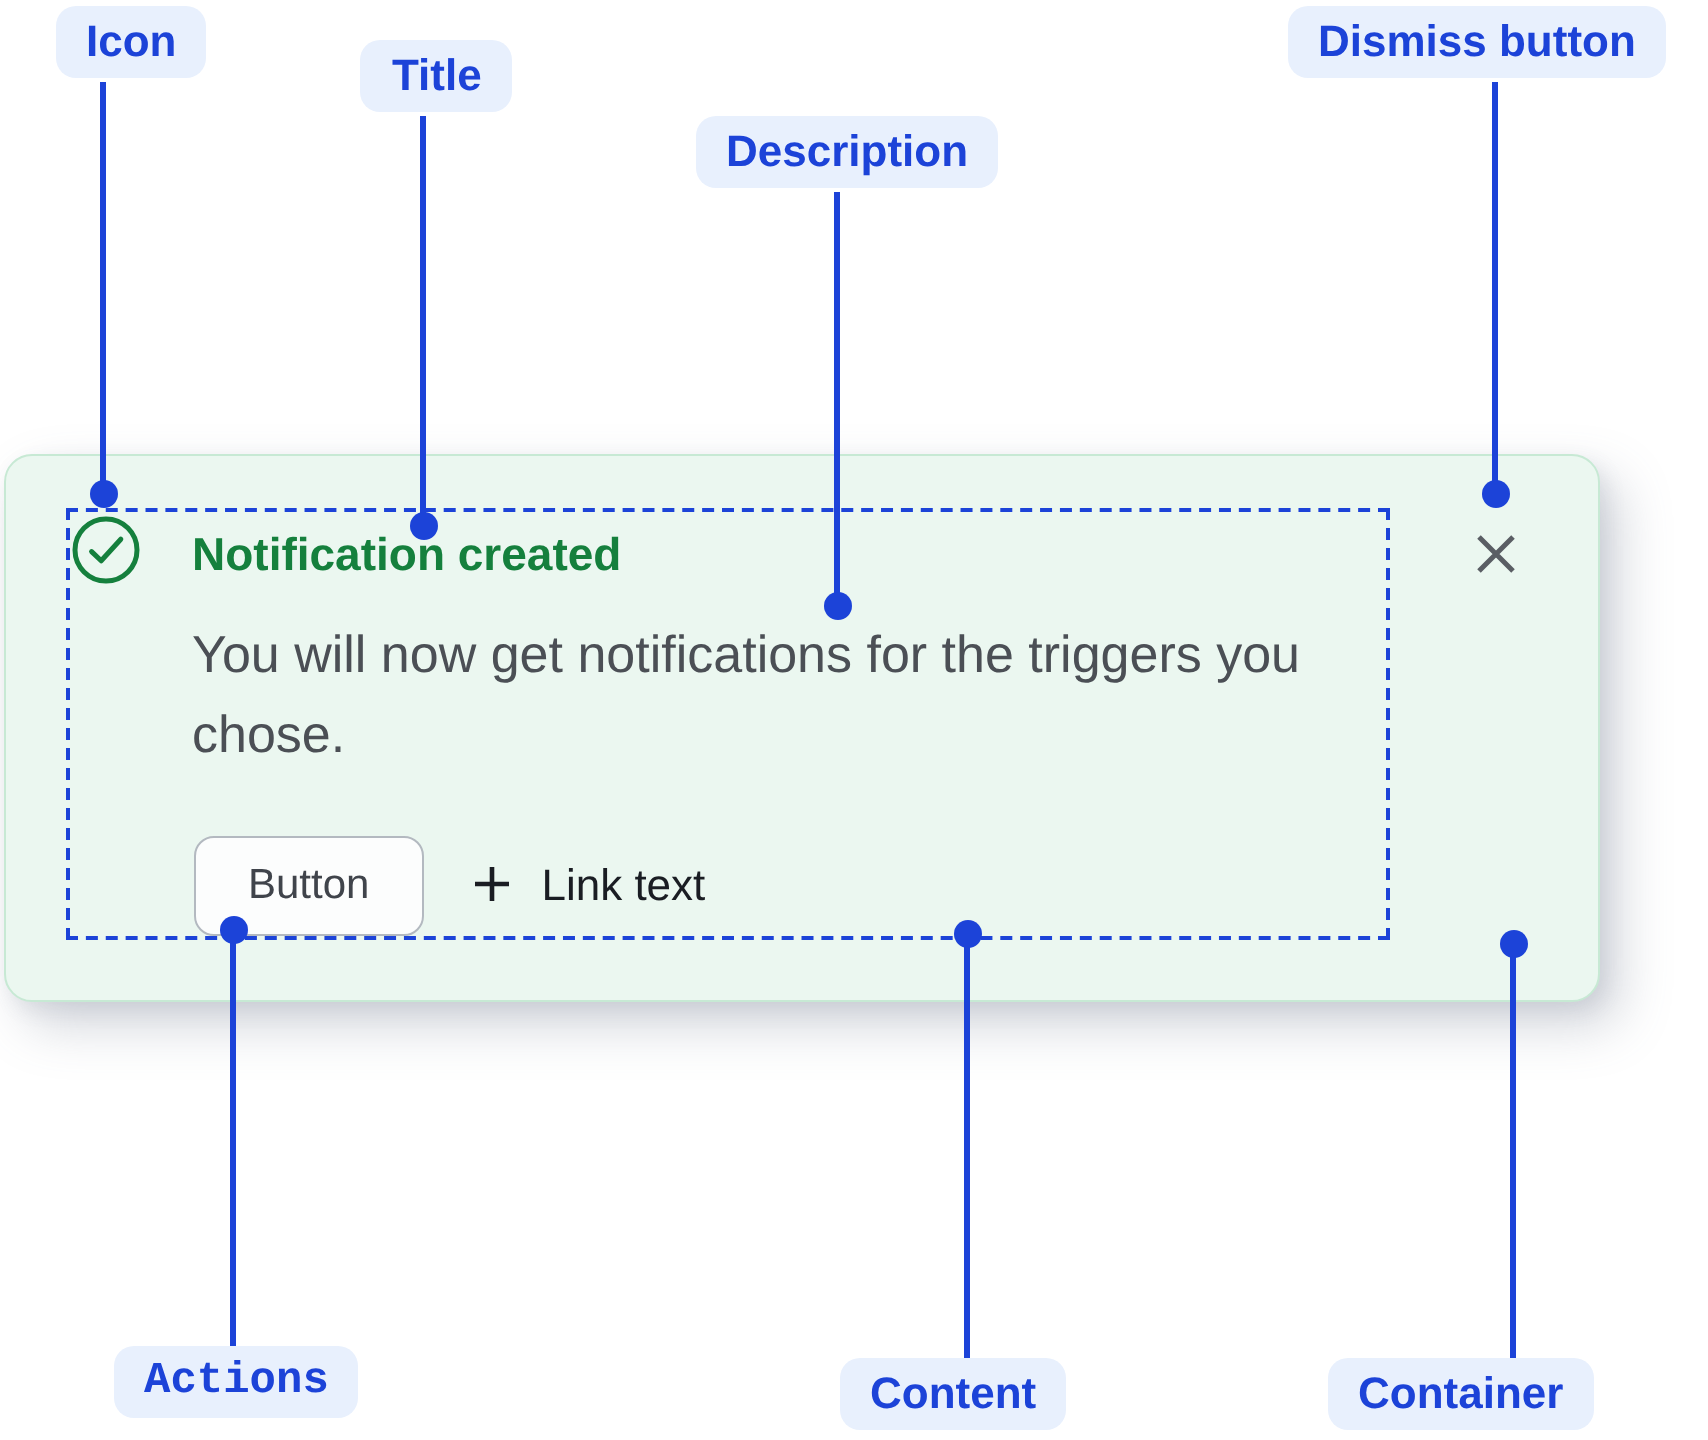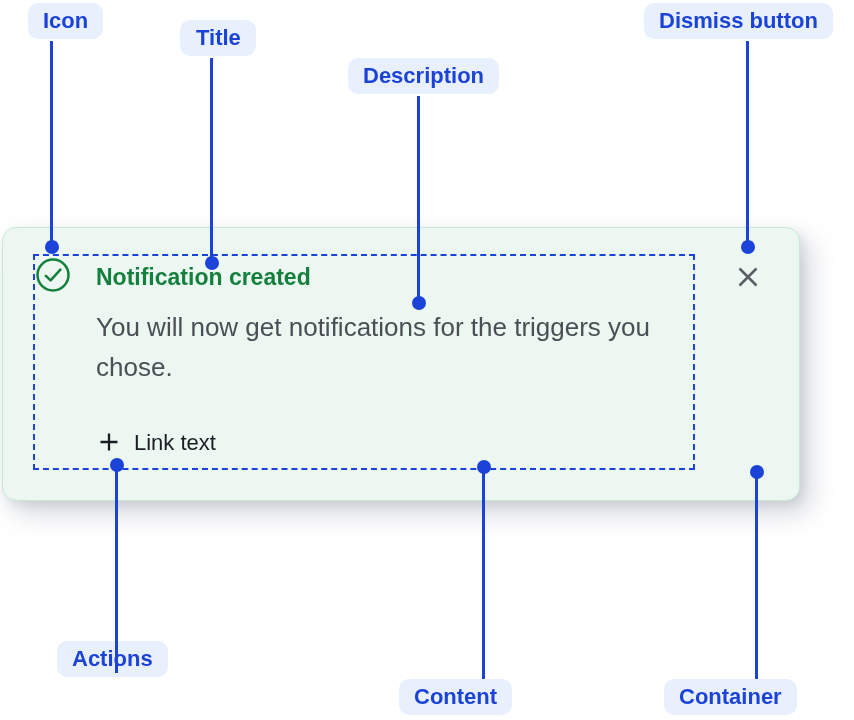--- a/index.html
+++ b/index.html
@@ -27,25 +27,25 @@
   .dot-title{left:205px;top:256px;}
 
   .pill-description{left:348px;top:58px;}
   .line-description{left:417px;top:96px;height:202px;}
   .dot-description{left:412px;top:296px;}
 
   .pill-dismiss{left:644px;top:3px;text-align:center;}
   .line-dismiss{left:746px;top:41px;height:201px;}
   .dot-dismiss{left:741px;top:240px;}
 
-  .pill-actions{left:57px;top:641px;}
+  .pill-actions{left:57px;top:673px;font-family:Liberation Mono, monospace;}
   .line-actions{left:115px;top:470px;height:203px;}
   .dot-actions{left:110px;top:458px;}
 
-  .pill-content{left:399px;top:679px;}
+  .pill-content{left:420px;top:679px;}
   .line-content{left:482px;top:472px;height:207px;}
   .dot-content{left:477px;top:460px;}
 
   .pill-container{left:664px;top:679px;}
   .line-container{left:755px;top:477px;height:202px;}
   .dot-container{left:750px;top:465px;}
 
   
   .card{
     position:absolute;left:2px;top:227px;width:798px;height:274px;
@@ -97,20 +97,21 @@
     <svg width="36" height="36" viewBox="0 0 36 36">
       <circle cx="18" cy="18" r="15.5" fill="none" stroke="#15803d" stroke-width="2.5"></circle>
       <path d="M10.8 18.8 L15.6 23.4 L25.4 12.6" fill="none" stroke="#15803d" stroke-width="2.5" stroke-linecap="round" stroke-linejoin="round"></path>
     </svg>
   </span>
 
   <div class="toast-title">Notification created</div>
   <div class="toast-desc">You will now get notifications for the triggers you chose.</div>
 
   <div class="actions-row">
+    <button class="btn">Button</button>
     <span class="link">
       <span style="display:flex;">
         <svg width="24" height="24" viewBox="0 0 24 24">
           <path d="M12 3.5 V20.5 M3.5 12 H20.5" stroke="#1a1d23" stroke-width="2.3" fill="none"></path>
         </svg>
       </span>
       <span>Link text</span>
     </span>
   </div>
 

